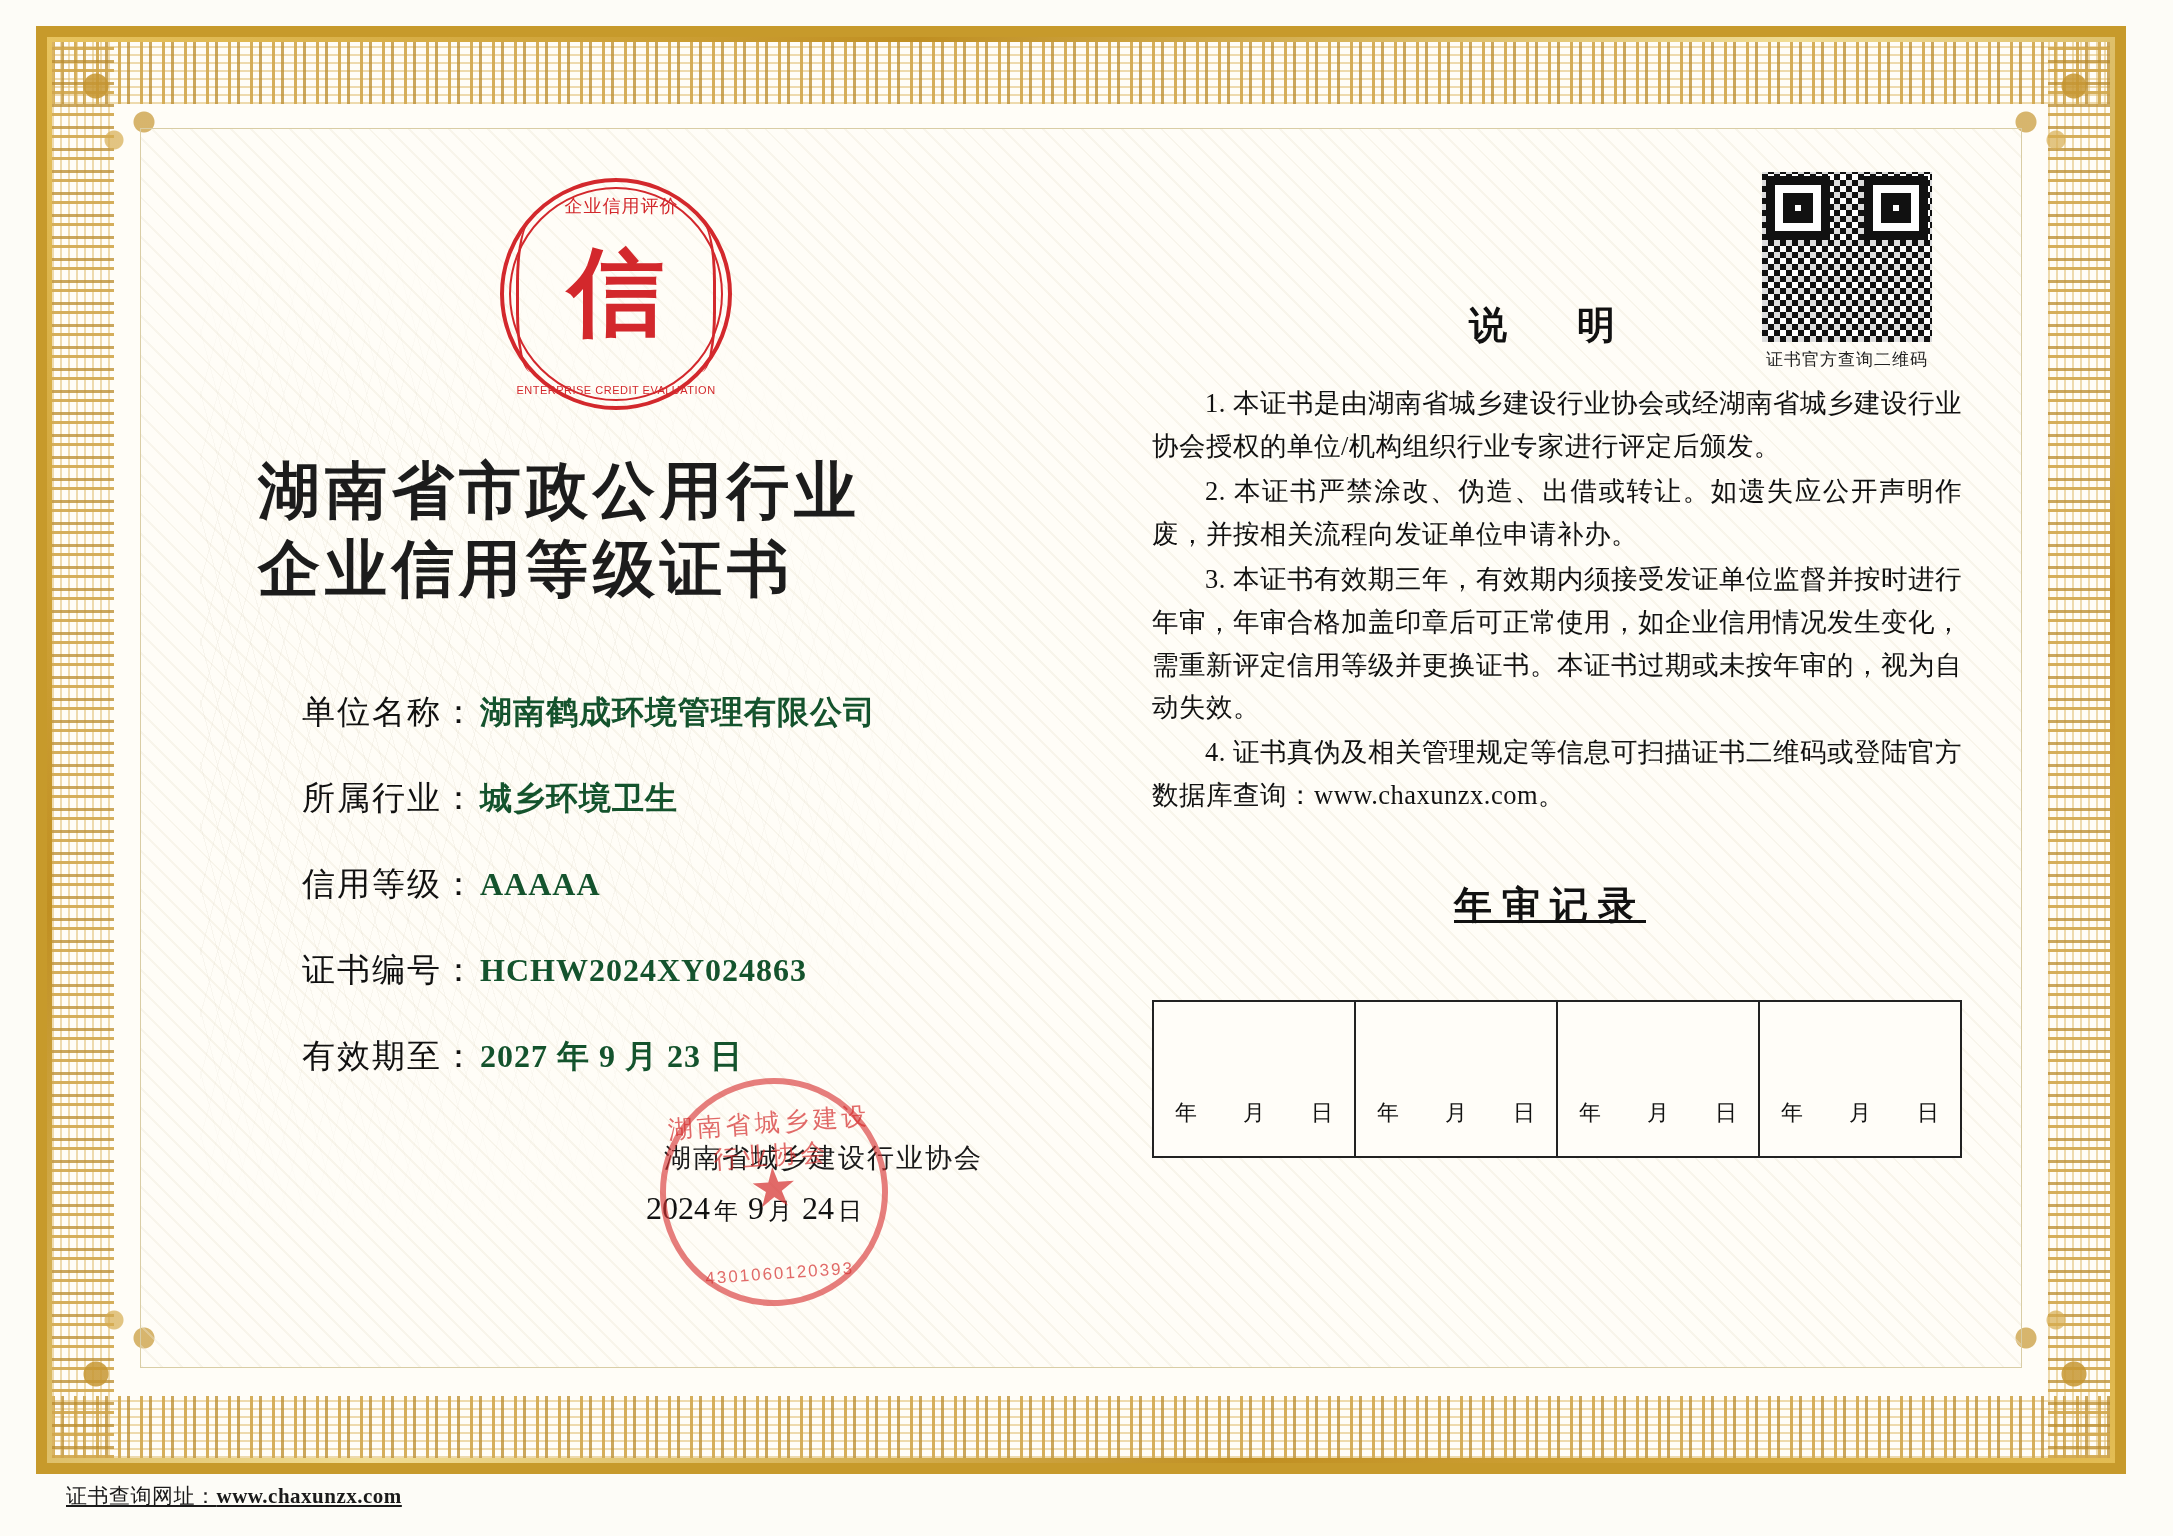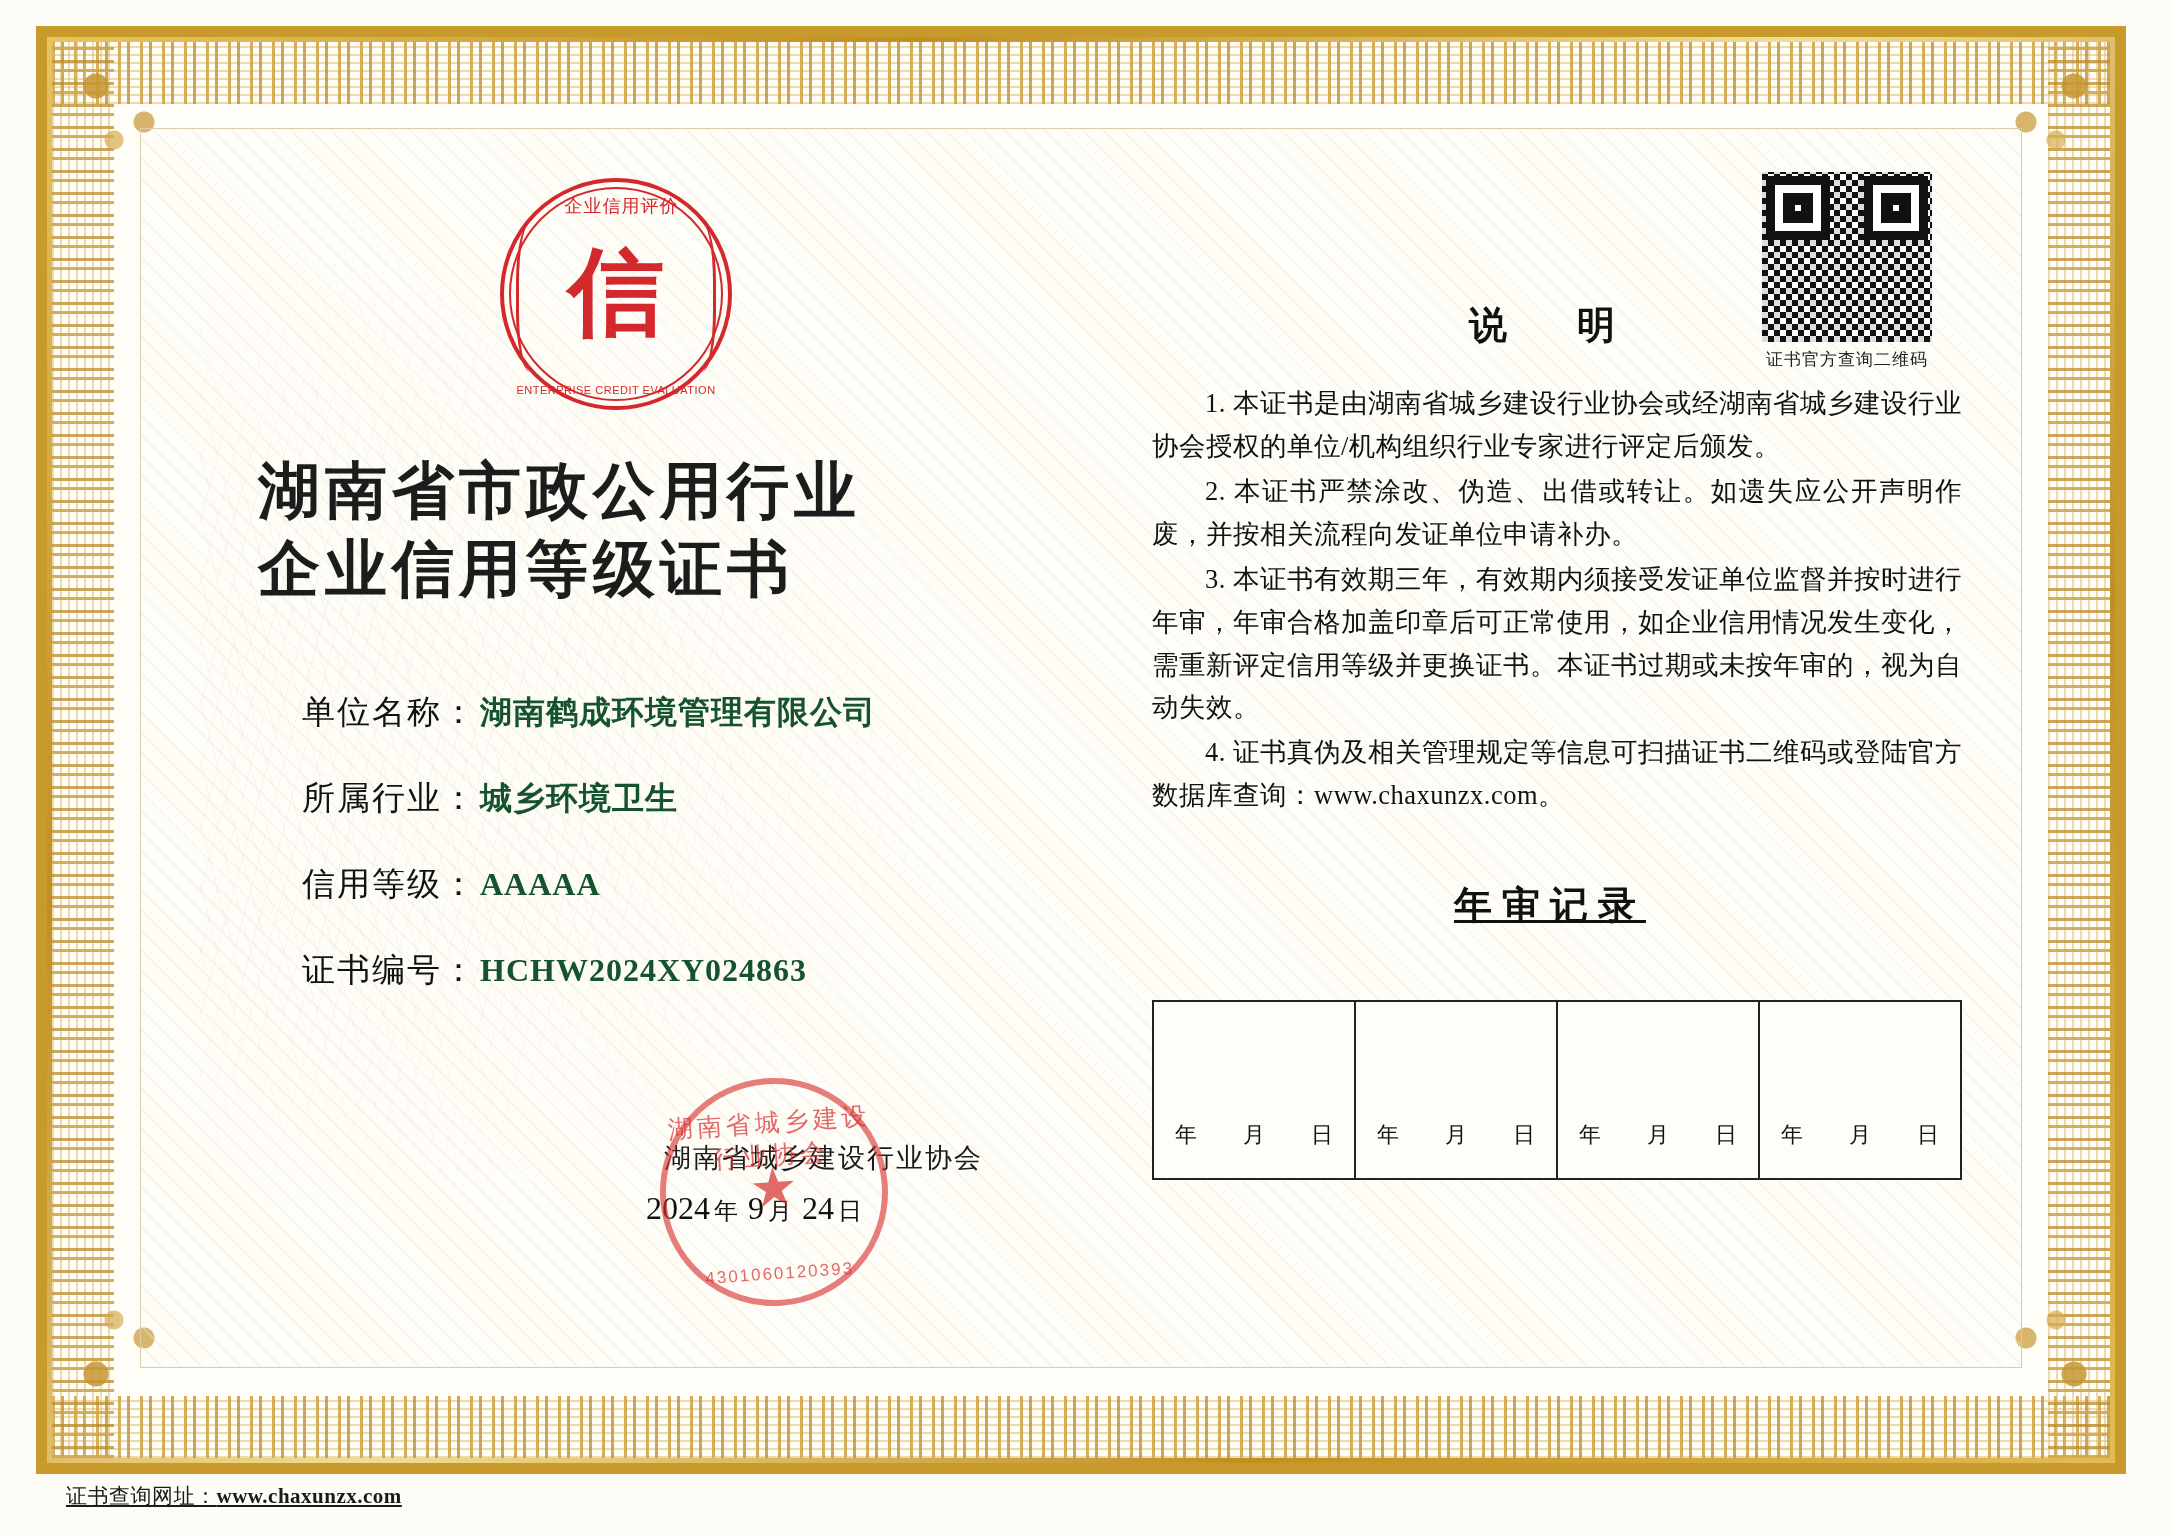--- a/index.html
+++ b/index.html
@@ -337,21 +337,21 @@
     font-size: 38px;
     font-weight: 700;
     letter-spacing: 10px;
     color: #111;
     text-decoration: underline;
   }
   .annual-table {
     position: absolute;
     left: 1152px; top: 1000px;
     width: 810px;
-    height: 180px;
+    height: 158px;
     display: flex;
     border: 2px solid #222;
     box-sizing: border-box;
     background: #fffdf8;
   }
   .annual-cell {
     flex: 1 1 0;
     border-right: 2px solid #222;
     position: relative;
   }
@@ -425,20 +425,24 @@
       <div class="field-value">城乡环境卫生</div>
     </div>
     <div class="field-row">
       <div class="field-label">信用等级：</div>
       <div class="field-value">AAAAA</div>
     </div>
     <div class="field-row">
       <div class="field-label">证书编号：</div>
       <div class="field-value">HCHW2024XY024863</div>
     </div>
+    <div class="field-row">
+      <div class="field-label">有效期至：</div>
+      <div class="field-value">2027 年 9 月 23 日</div>
+    </div>
   </div>
 
   <div class="assoc">湖南省城乡建设行业协会</div>
   <div class="issue-date">
     <span class="num">2024</span><span class="unit">年</span><span class="num">9</span><span class="unit">月</span><span class="num">24</span><span class="unit">日</span>
   </div>
 
   <div class="stamp">
     <div class="sarc">湖南省城乡建设行业协会</div>
     <div class="sstar">★</div>

